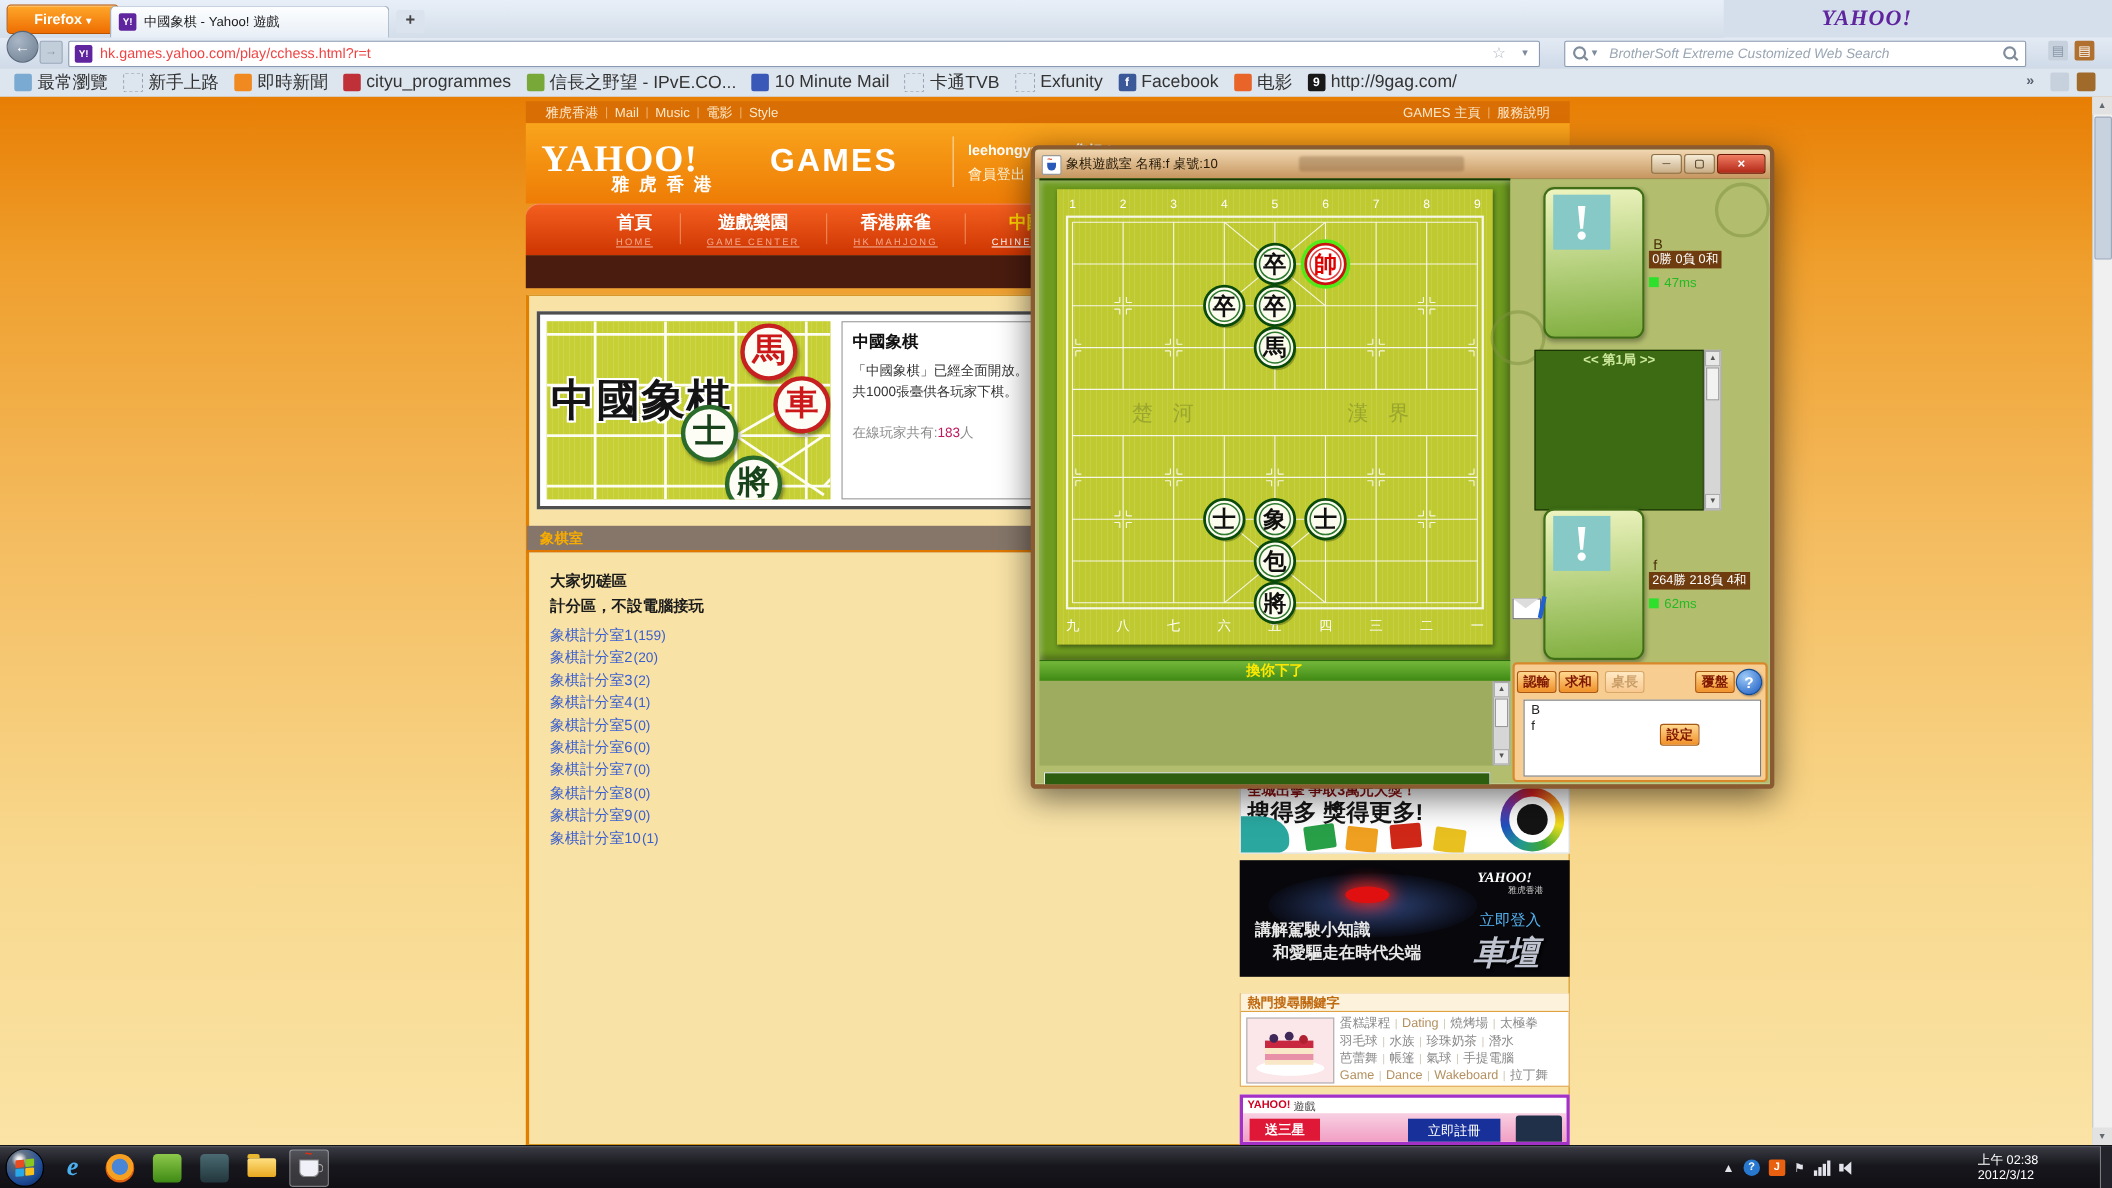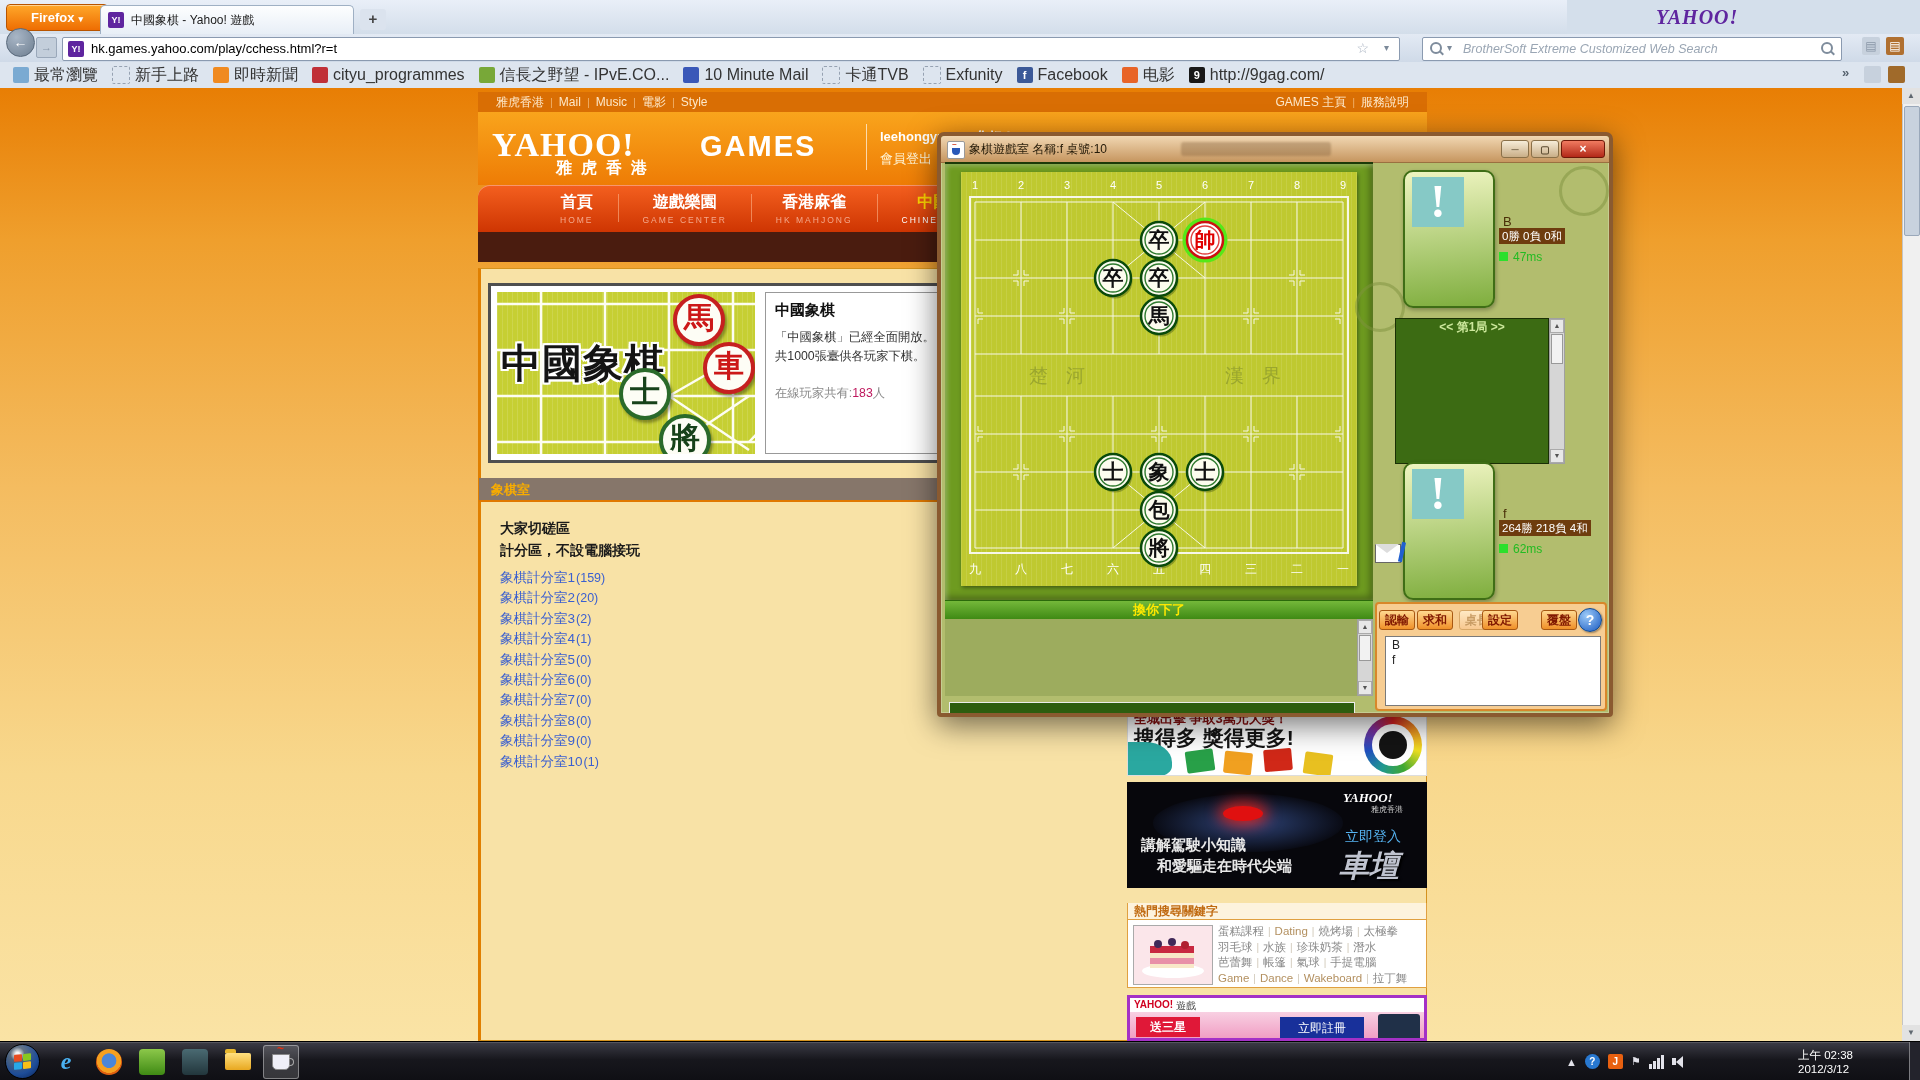--- a/index.html
+++ b/index.html
@@ -29,21 +29,21 @@
   #navbar{position:absolute;left:0;top:34px;width:1920px;height:28px;
     background:linear-gradient(180deg,#e3eaf4,#cfdae8);border-bottom:1px solid #a9b6c6;}
   #back-btn{position:absolute;left:6px;top:-6px;width:27px;height:27px;border-radius:50%;
     background:radial-gradient(circle at 35% 30%,#a8b6c6,#6e7e90);border:1px solid #58687a;
     color:#fff;font-size:14px;font-weight:bold;text-align:center;line-height:26px;cursor:pointer;}
   #fwd-btn{position:absolute;left:36px;top:3px;width:19px;height:19px;border-radius:2px;
     background:#c3cedb;border:1px solid #9aa8ba;color:#8795a8;font-size:11px;
     text-align:center;line-height:18px;cursor:pointer;}
   #urlbar{position:absolute;left:62px;top:3px;width:1336px;height:22px;background:#fff;
     border:1px solid #8a9ab0;border-radius:2px;}
-  #url-text{position:absolute;left:28px;top:0;height:22px;line-height:22px;font-size:13px;color:#000000;}
+  #url-text{position:absolute;left:28px;top:0;height:22px;line-height:22px;font-size:13px;color:#ef4444;}
   #url-star{position:absolute;right:30px;top:2px;font-size:14px;color:#a8b2c0;cursor:pointer;}
   #url-caret{position:absolute;right:10px;top:4px;font-size:10px;color:#7c8a9a;cursor:pointer;}
   #searchbar{position:absolute;left:1422px;top:3px;width:418px;height:22px;background:#fff;
     border:1px solid #8a9ab0;border-radius:2px;}
   .lens{display:inline-block;width:8px;height:8px;border:2px solid #7e8c9c;border-radius:50%;position:relative;}
   .lens::after{content:"";position:absolute;width:5px;height:2px;background:#7e8c9c;
     transform:rotate(45deg);right:-4px;bottom:-2px;}
   #search-lens{position:absolute;left:7px;top:4px;}
   #search-caret{position:absolute;left:24px;top:4px;font-size:10px;color:#7c8a9a;}
   #search-ph{position:absolute;left:40px;top:0;height:22px;line-height:22px;
@@ -88,21 +88,21 @@
   #hdr-sep{position:absolute;left:388px;top:12px;width:1px;height:46px;background:rgba(255,255,255,.65);}
   #greeting{position:absolute;left:402px;top:16px;color:#fff;font-size:13px;font-weight:bold;}
   #account-links{position:absolute;left:402px;top:38px;color:#fff6da;font-size:13px;cursor:pointer;}
 
   #mainnav{position:absolute;left:478px;top:185px;width:949px;height:47px;
     background:linear-gradient(180deg,#f4601f,#ce3502);border-radius:12px 12px 0 0;
     box-shadow:inset 0 1px 0 rgba(255,255,255,.35);}
   #nav-tabs{position:absolute;left:58px;top:0;height:47px;display:flex;}
   .nav-tab{padding:7px 24px 0 24px;text-align:center;cursor:pointer;}
   .nav-label{font-size:16px;font-weight:bold;color:#fff;}
-  .nav-sub{font-size:8.5px;letter-spacing:2px;color:#f4a98d;margin-top:2px;}
+  .nav-sub{font-size:8.5px;letter-spacing:2px;color:#f4a98d;margin-top:2px;text-decoration:underline;}
   .nav-tab.active .nav-label{color:#ffd400;}
   .nav-tab.active .nav-sub{color:#fff;}
   .nav-sep{width:1px;height:28px;margin-top:9px;background:rgba(255,190,150,.55);}
   #navstrip{position:absolute;left:478px;top:232px;width:949px;height:30px;background:#4a1c0f;}
 
   #panel{position:absolute;left:478px;top:268px;width:949px;height:773px;background:#f8e2a6;
     border:1px solid #d4921e;border-left:3px solid #e07f00;box-sizing:border-box;}
 
   
   #promo{position:absolute;left:488px;top:283px;width:462px;height:180px;background:#fff;
@@ -859,21 +859,21 @@
         <div id="gw-tan">
           <div id="gw-buttons"></div>
           <div id="gw-help">?</div>
           <div id="gw-playerlist">
               <div class="pl-item">B</div>
               <div class="pl-item">f</div>
             </div>
         <div class="gwbtn" style="left: 2px;">認輸</div>
             <div class="gwbtn" style="left: 40px;">求和</div>
             <div class="gwbtn disabled" style="left: 82px;">桌長</div>
-            <div class="gwbtn" style="left: 105px;">設定</div>
+            <div class="gwbtn" style="left: 132px; margin-top: 48px;">設定</div>
             <div class="gwbtn" style="left: 164px;">覆盤</div>
           </div>
       </div>
     </div>
   </div>
 
   <div id="taskbar">
     <div id="orb">
       <span class="flag">
           <span style="background:#e84c20;"></span>

